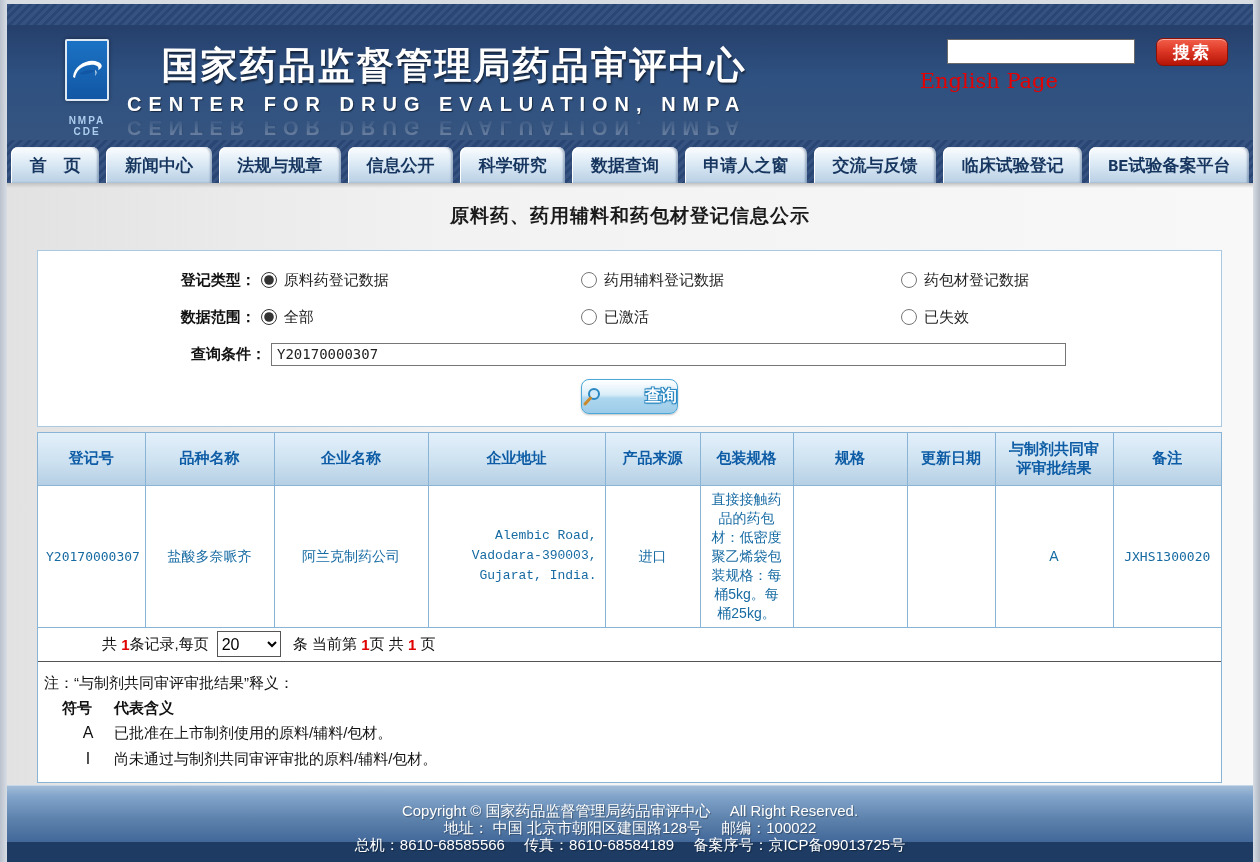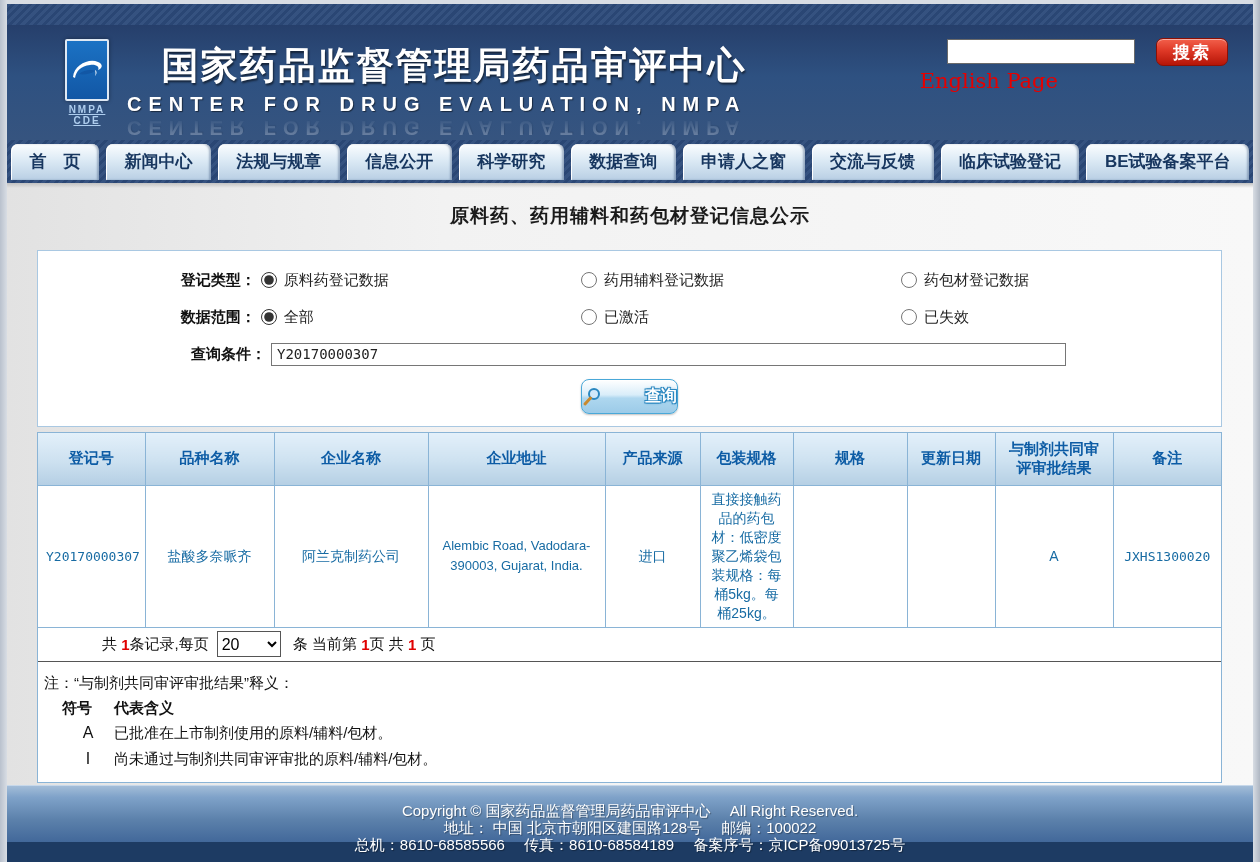--- a/index.html
+++ b/index.html
@@ -11,38 +11,38 @@
 
   
   .stripes { background-image:repeating-linear-gradient(135deg, rgba(255,255,255,0.045) 0 3px, rgba(0,0,0,0.05) 3px 6px); }
   .topband { height:21px; background-color:#2c4a7a; }
   .header { height:115px; background:linear-gradient(180deg,#263f6b 0%,#2e5181 45%,#36547f 100%);
             position:relative; color:#fff; }
   .logo-wrap { position:absolute; left:50px; top:14px; width:60px; text-align:center; }
   .logo-box { width:44px; height:62px; margin:0 auto; background:linear-gradient(180deg,#1b72c4,#1257a5);
               border:2px solid #dfe9f4; border-radius:2px; display:flex; align-items:center; justify-content:center;
               box-shadow:0 0 4px rgba(0,0,0,.4); }
-  .logo-caption { margin-top:3px; font-size:10px; font-weight:bold; letter-spacing:2px; color:#aecdee;text-decoration:underline; }
+  .logo-caption { margin-top:14px; font-size:10px; font-weight:bold; letter-spacing:2px; color:#aecdee; }
   .brand { position:absolute; left:120px; top:16px;text-align:right; }
   .brand-cn { font-size:37px; font-weight:bold; letter-spacing:2px; text-shadow:1px 2px 2px rgba(0,0,0,.55); white-space:nowrap; }
   .brand-en { font-size:20px; font-weight:bold; letter-spacing:7px; margin-top:2px; text-shadow:1px 1px 1px rgba(0,0,0,.5); white-space:nowrap; }
   .brand-en.mirror { transform:scaleY(-1); opacity:.28; margin-top:0px;
                      -webkit-mask-image:linear-gradient(0deg,transparent 10%,#000 90%);
                      mask-image:linear-gradient(0deg,transparent 10%,#000 90%); }
   .hdr-search { position:absolute; right:118px; top:14px; }
   .hdr-search input { width:188px; height:25px; border:1px solid #6a6a6a; background:#fff; padding:0 4px; font-size:14px; }
   .btn-search { position:absolute; right:25px; top:13px; width:72px; height:28px;
                 background:linear-gradient(180deg,#f2604b 0%,#de3826 45%,#b51507 100%);
                 border:1px solid #8c1005; border-radius:7px; color:#fff; font-size:17px; font-weight:bold;
                 letter-spacing:2px; cursor:pointer; box-shadow:inset 0 1px 0 rgba(255,255,255,.5); }
   .english-link { position:absolute; right:195px; top:44px; font-family:"DejaVu Serif","Liberation Serif",serif;
                   color:#e60000; font-size:21px; cursor:pointer; }
 
   
-  .nav { height:43px; background-color:#2c4a7a; display:flex; align-items:center; padding:0 4px; gap:7px; }
+  .nav { height:43px; background-color:#2c4a7a; display:flex; align-items:flex-end; padding:0 4px; gap:7px;font-family:Liberation Mono, monospace; }
   .tab { flex:1 1 auto; height:36px; border-radius:7px 7px 0 0; cursor:pointer;
          background:linear-gradient(180deg,#fbfdff 0%,#dcea f5 40%,#c4d8ea 60%,#b4cbe1 100%);
          background:linear-gradient(180deg,#fbfdff 0%,#dceaf5 45%,#b9cfe4 100%);
          display:flex; align-items:center; justify-content:center;
          font-size:17px; font-weight:bold; color:#17365f; white-space:nowrap; padding:0 6px;
          box-shadow:inset -2px 0 2px rgba(40,70,110,.35), inset 1px 1px 0 #fff; }
 
   
   .main { flex:1; background:linear-gradient(90deg,#e2e2e2 0%,#f2f2f2 35%,#f8f8f8 100%); position:relative; }
   .nav-shadow { height:5px; background:linear-gradient(180deg,#c2c2c2,rgba(0,0,0,0)); }
@@ -66,21 +66,21 @@
   
   .results-panel { width:1185px; margin:5px 0 0 30px; background:#fff; border:1px solid #8ab4d6; }
   table { border-collapse:collapse; table-layout:fixed; width:1183px; }
   th { height:52px; background:linear-gradient(180deg,#e3f0fa 0%,#cde1f0 55%,#b5cfe4 100%);
        color:#0d5ca5; font-size:15px; font-weight:bold; border-right:1px solid #8ab4d6; border-bottom:1px solid #8ab4d6;
        padding:2px 8px; }
   th:last-child, td:last-child { border-right:none; }
   td { height:139px; color:#176ba3; font-size:14px; text-align:center; vertical-align:middle;
        border-right:1px solid #8ab4d6; border-bottom:1px solid #8ab4d6; padding:4px 8px; line-height:19px; }
   td.mono { font-family:"DejaVu Sans Mono","Liberation Mono",monospace; font-size:13px; }
-  td.addr { text-align:center; font-family:Liberation Sans, sans-serif; font-size:13px; line-height:20px; }
+  td.addr { text-align:right; font-family:Liberation Mono, monospace; font-size:13px; line-height:20px; }
 
   .pagination { height:34px; display:flex; align-items:center; padding-left:64px; font-size:15px; color:#111;
                 border-bottom:1px solid #555; }
   .pagination .red { color:#e00000; font-weight:bold; }
   .pagination select { width:64px; height:26px; margin:0 8px; font-size:16px; border:1px solid #555; background:#fff; }
   .pagination span { white-space:pre; }
 
   .notes { padding:8px 6px 10px 6px; font-size:15px; color:#111; }
   .notes-title { line-height:25px; }
   .notes-header { line-height:25px; font-weight:bold; padding-left:18px; }

